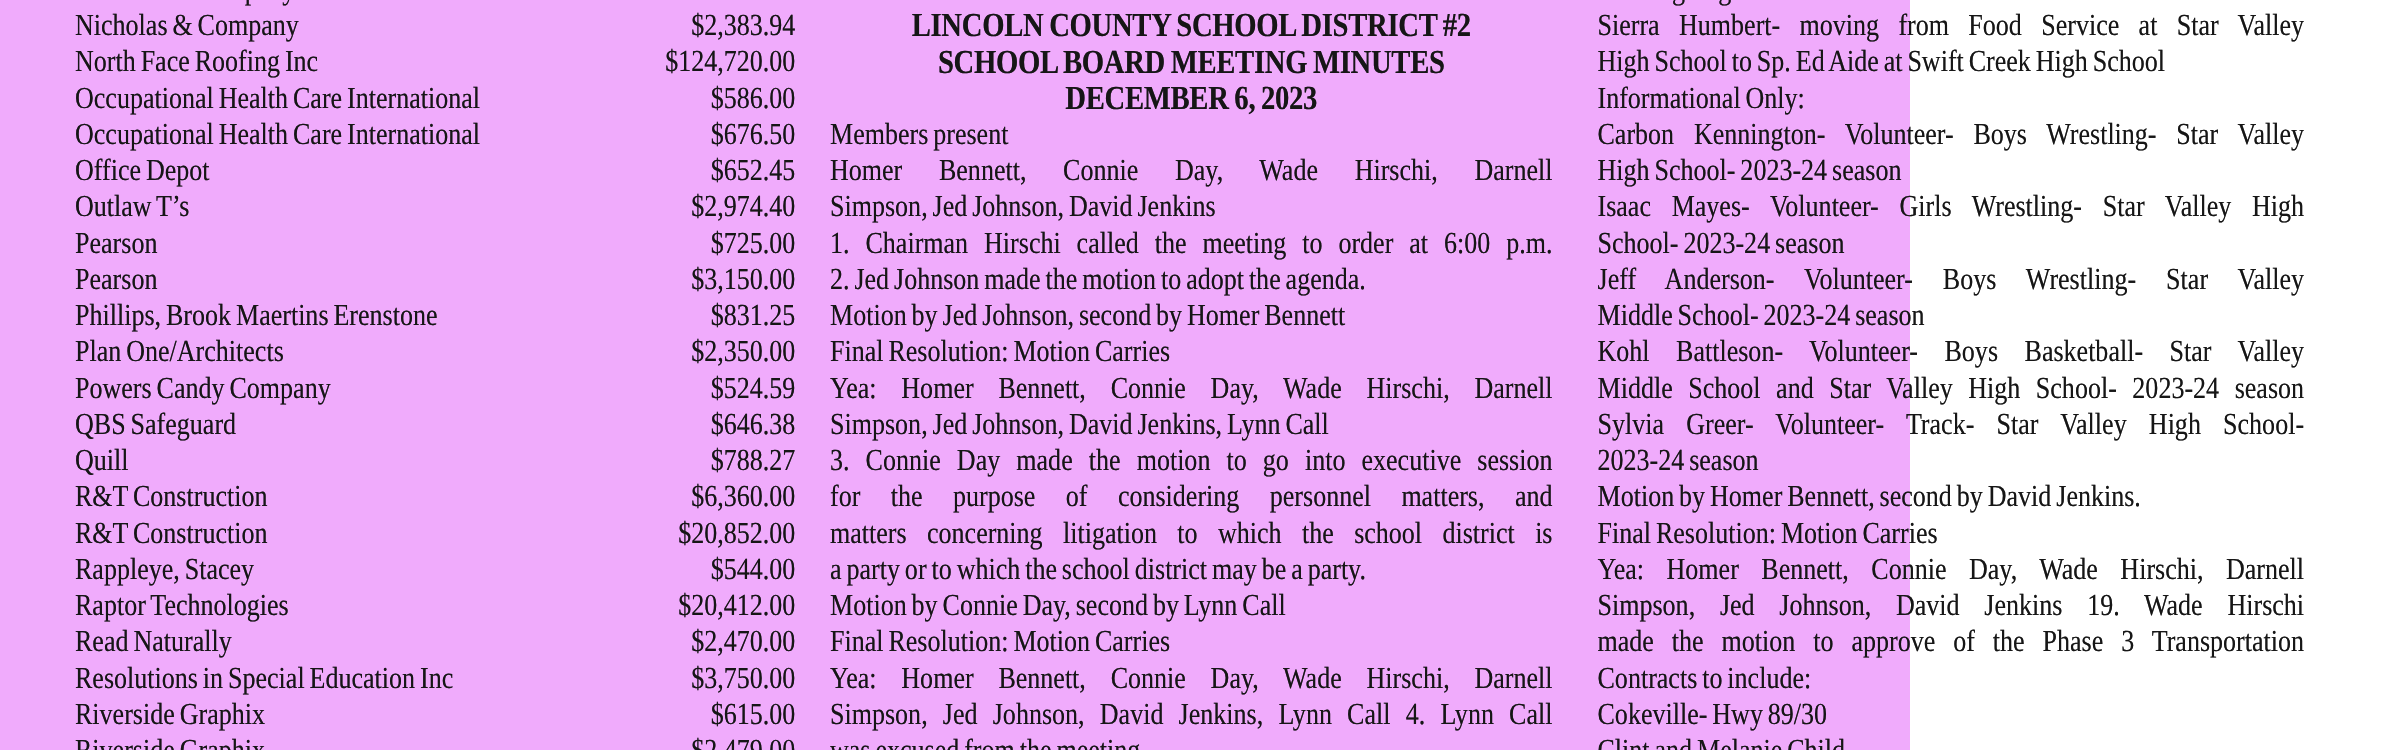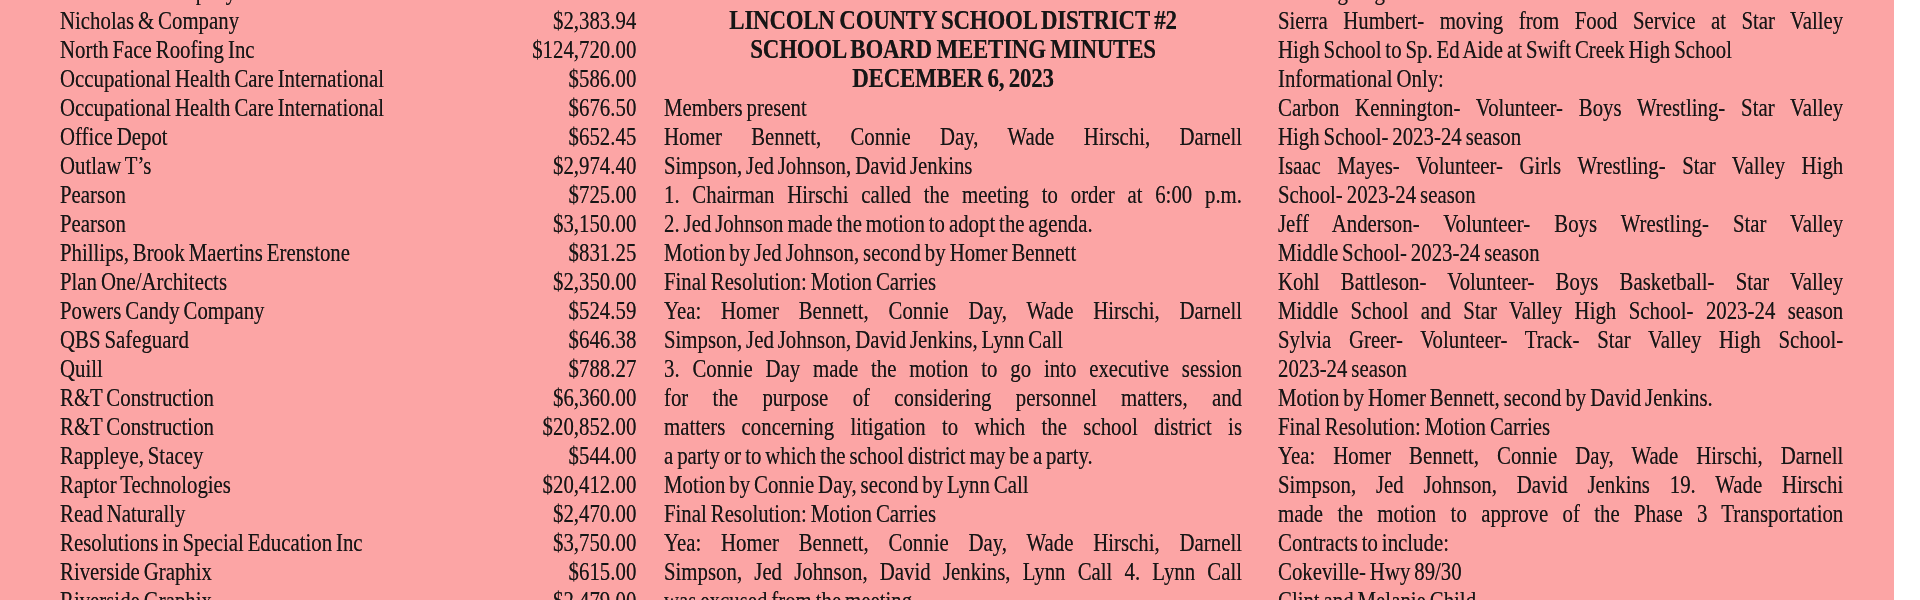--- a/index.html
+++ b/index.html
@@ -1,21 +1,21 @@
 <!DOCTYPE html>
 <html><head>
 <meta charset="utf-8">
 <style>
   html,body{margin:0;padding:0;}
   body{
     width:1920px;height:600px;overflow:hidden;background:#ffffff;
     font-family:"Liberation Serif","DejaVu Serif",serif;
     color:#161616;
   }
-  .page{position:relative;width:1894px;height:600px;background:#fca5a5;}
+  .page{position:relative;width:1528px;height:600px;background:#f0abfc;}
   .col{position:absolute;top:-23px;transform:scaleX(0.85);transform-origin:top left;}
   #left-col{left:60px;width:678px;}
   #mid-col{left:664px;width:680px;}
   #right-col{left:1278px;width:665px;}
   .l{
     height:29px;line-height:29px;font-size:24.5px;
     word-spacing:-1.5px;letter-spacing:0px;
     overflow:hidden;white-space:nowrap;text-align:left;
     text-shadow:0 0 0.4px rgba(0,0,0,0.55);
   }

